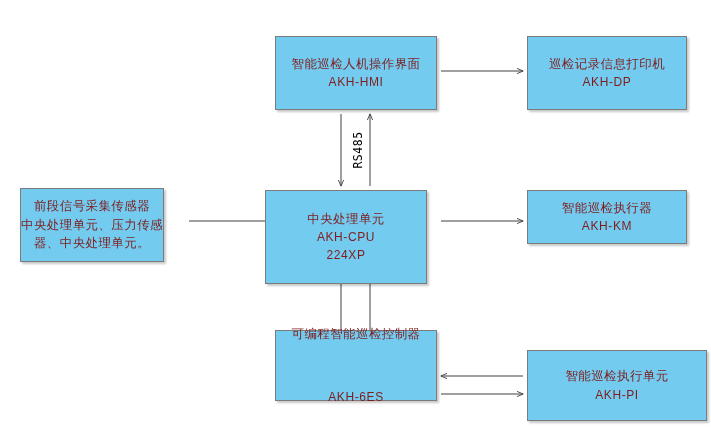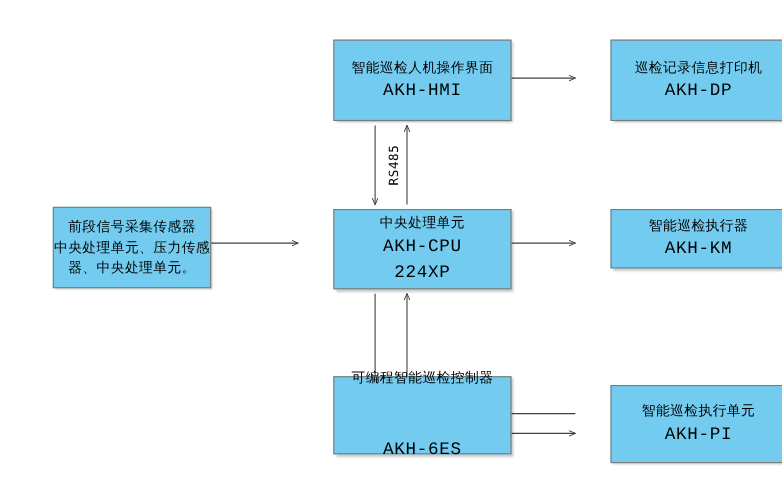--- a/index.html
+++ b/index.html
@@ -25,48 +25,47 @@
     position: absolute;
     box-sizing: border-box;
     background: #73ccf0;
     border: 1px solid #7b7b7b;
     box-shadow: 2px 2px 2px rgba(0,0,0,0.22);
     display: flex;
     flex-direction: column;
     align-items: center;
     justify-content: center;
     text-align: right;
-    color: #000000;
+    color: #7f1d1d;
     line-height: 1.5;
-    margin-left: 28px;
   }
   .node .cn {
     font-family: "DejaVu Sans", "Liberation Sans", sans-serif;
     font-size: 12.5px;
     letter-spacing: 0.4px;
     white-space: nowrap;
   }
   .node .code {
-    font-family: Liberation Mono, monospace;
-    font-size: 16px;
+    font-family: Liberation Sans, sans-serif;
+    font-size: 12px;
     letter-spacing: 0.6px;
     white-space: nowrap;
   }
   .node.multi .cn {
     white-space: nowrap;
   }
 
   
   #node-hmi   { left: 275px; top: 36px;  width: 162px; height: 74px; }
   #node-dp    { left: 527px; top: 36px;  width: 160px; height: 74px; }
   #node-sensor{ left: 20px;  top: 188px; width: 144px; height: 74px; }
-  #node-cpu   { left: 275px; top: 190px; width: 162px; height: 73px; }
+  #node-cpu   { left: 265px; top: 190px; width: 162px; height: 94px; }
   #node-km    { left: 527px; top: 190px; width: 160px; height: 54px; }
-  #node-6es   { left: 275px; top: 342px; width: 162px; height: 71px; gap: 45px; }
-  #node-pi    { left: 527px; top: 350px; width: 160px; height: 71px; }
+  #node-6es   { left: 275px; top: 330px; width: 162px; height: 71px; gap: 45px; }
+  #node-pi    { left: 527px; top: 350px; width: 180px; height: 71px; }
 
   
   #connectors {
     position: absolute;
     left: 0;
     top: 0;
     width: 711px;
     height: 440px;
     pointer-events: none;
   }

